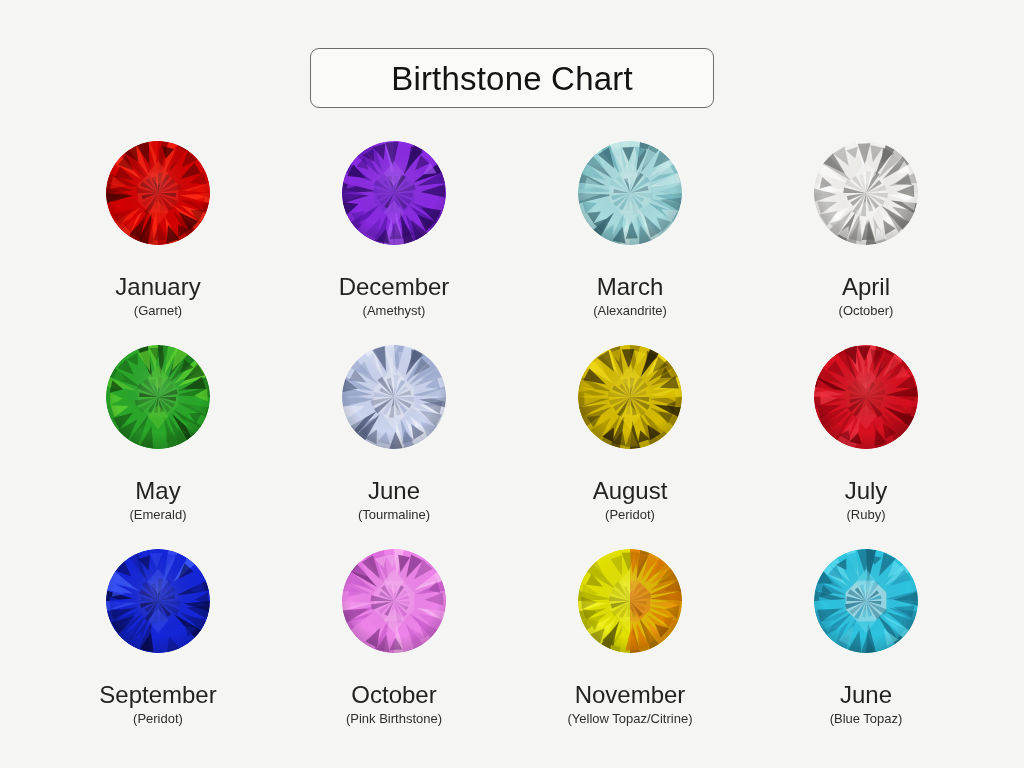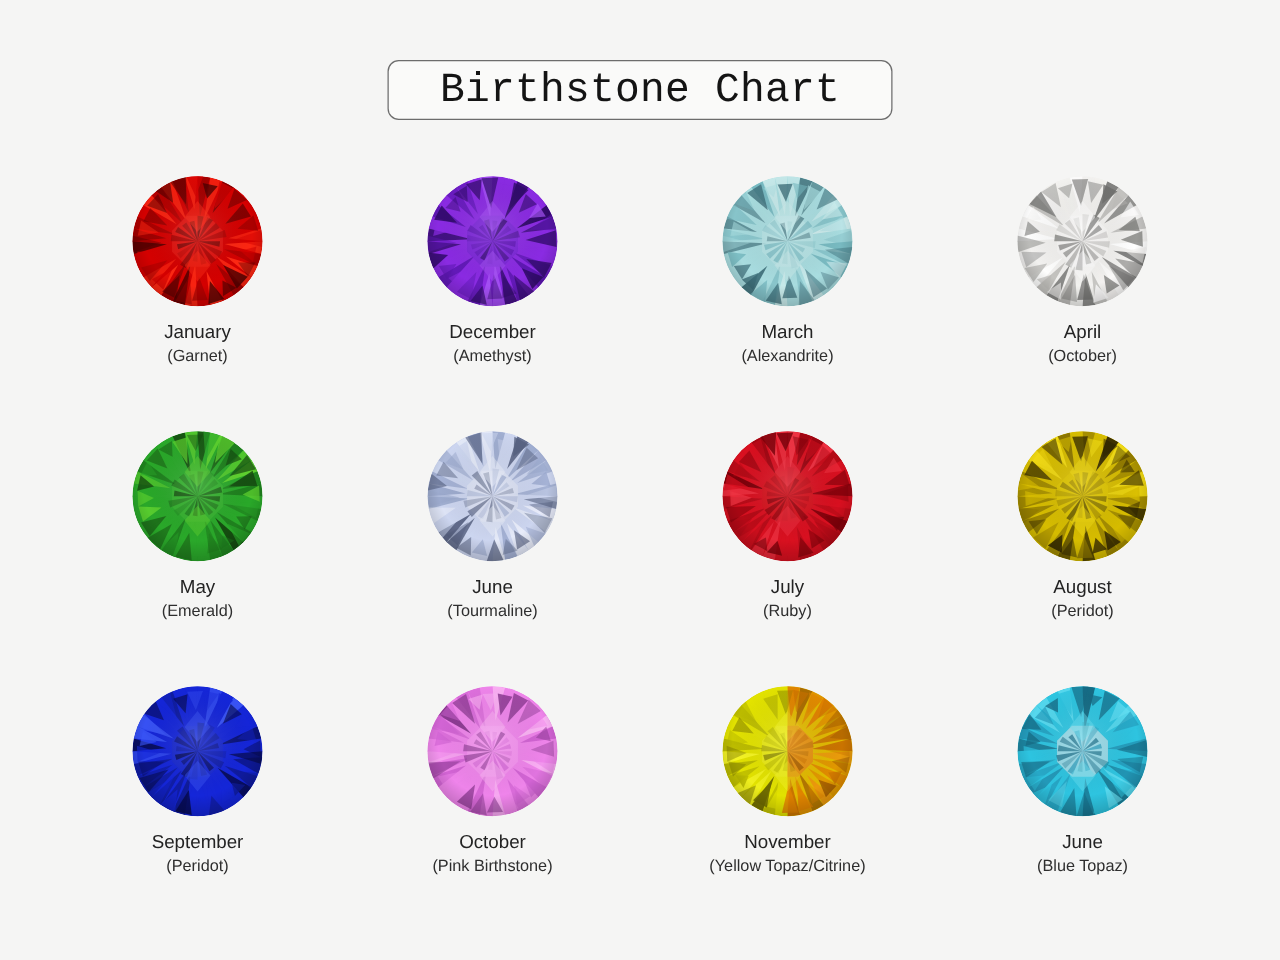--- a/index.html
+++ b/index.html
@@ -15,29 +15,28 @@
     overflow: hidden;
     position: relative;
   }
 
   
   #title-box {
     position: absolute;
     left: 310px;
     top: 48px;
     width: 404px;
-    height: 48px;
+    height: 60px;
     box-sizing: border-box;
     border: 1.4px solid #6d6d6d;
     border-radius: 9px;
     background: #fafaf9;
     display: flex;
     align-items: center;
     justify-content: center;
-    font-family: Liberation Mono, monospace;
   }
   #title-text {
     font-size: 33px;
     font-weight: 400;
     letter-spacing: 0.2px;
     color: #141414;
     line-height: 1;
   }
 
   
@@ -56,22 +55,22 @@
     flex-direction: column;
     align-items: center;
     justify-content: flex-start;
   }
   .gem-stone {
     width: 106px;
     height: 106px;
     display: block;
   }
   .gem-month {
-    margin-top: 12px;
-    font-size: 15px;
+    margin-top: 28px;
+    font-size: 24px;
     line-height: 1.08;
     color: #232323;
     white-space: nowrap;
   }
   .gem-stone-name {
     margin-top: 4px;
     font-size: 13px;
     line-height: 1.1;
     color: #2e2e2e;
     white-space: nowrap;
@@ -651,20 +650,115 @@
           <polygon points="53,85.24000000000001 42.6,72.34400000000001 53,60.69600000000001 63.4,72.34400000000001" fill="#ecf0fb" fill-opacity="0.45"></polygon>
           <circle cx="53" cy="53" r="52" fill="url(#vig5)"></circle>
         </g>
       </svg>
       <div class="gem-month">June</div>
       <div class="gem-stone-name">(Tourmaline)</div>
     </div>
     <div class="gem-cell">
       <svg viewBox="0 0 106 106" width="106" height="106" class="gem-stone">
         <defs>
+          <clipPath id="clip7">
+            <circle cx="53" cy="53" r="52"></circle>
+          </clipPath>
+          <radialGradient id="vig7" cx="50%" cy="42%" r="62%">
+            <stop offset="0%" stop-color="#ffffff" stop-opacity="0.13"></stop>
+            <stop offset="68%" stop-color="#000000" stop-opacity="0"></stop>
+            <stop offset="100%" stop-color="#000000" stop-opacity="0.22"></stop>
+          </radialGradient>
+        </defs>
+        <g clip-path="url(#clip7)">
+          <circle cx="53" cy="53" r="52" fill="#d6bc00"></circle>
+          <polygon points="53,1 63.144696744838676,1.9991654190320176 55.29550718103818,29.69332446493966" fill="#8a7400" fill-opacity="0.62"></polygon>
+          <polygon points="63.144696744838676,1.9991654190320176 72.89953848298467,4.958264309413089 58.04034205045617,36.3842190377117" fill="#d6bc00" fill-opacity="0.64"></polygon>
+          <polygon points="72.89953848298467,4.958264309413089 81.88965211701932,9.76358016026765 63.59296585403894,33.18195479651495" fill="#2a2000" fill-opacity="0.88"></polygon>
+          <polygon points="81.88965211701932,9.76358016026765 89.76955262170048,16.23044737829953 68.72806075214115,33.83530252285413" fill="#f2dc16" fill-opacity="0.92"></polygon>
+          <polygon points="89.76955262170048,16.23044737829953 96.23641983973235,24.110347882980687 70.65285134411985,38.51267930422963" fill="#8a7400" fill-opacity="0.91"></polygon>
+          <polygon points="96.23641983973235,24.110347882980687 101.0417356905869,33.10046151701533 72.88026306094925,42.37377800829145" fill="#8a7400" fill-opacity="0.60"></polygon>
+          <polygon points="101.0417356905869,33.10046151701533 104.00083458096799,42.85530325516133 75.0525605214696,46.31042890076199" fill="#f2dc16" fill-opacity="0.79"></polygon>
+          <polygon points="104.00083458096799,42.85530325516133 105,53 70.95164093642688,51.2319176916074" fill="#f2dc16" fill-opacity="0.66"></polygon>
+          <polygon points="105,53 104.00083458096799,63.14469674483867 71.85567522335093,54.857121913994746" fill="#8a7400" fill-opacity="0.67"></polygon>
+          <polygon points="104.00083458096799,63.14469674483867 101.0417356905869,72.89953848298467 76.64913296554073,60.17388605528585" fill="#2a2000" fill-opacity="0.83"></polygon>
+          <polygon points="101.0417356905869,72.89953848298467 96.23641983973235,81.88965211701931 72.80461694669404,63.58578830124773" fill="#8a7400" fill-opacity="0.64"></polygon>
+          <polygon points="96.23641983973235,81.88965211701931 89.76955262170048,89.76955262170047 68.84953461082257,66.00737689960687" fill="#d6bc00" fill-opacity="0.72"></polygon>
+          <polygon points="89.76955262170048,89.76955262170047 81.88965211701931,96.23641983973235 64.80945479278677,67.3898623002825" fill="#8a7400" fill-opacity="0.67"></polygon>
+          <polygon points="81.88965211701931,96.23641983973235 72.89953848298467,101.0417356905869 62.44965373509841,70.67905867534323" fill="#8a7400" fill-opacity="0.74"></polygon>
+          <polygon points="72.89953848298467,101.0417356905869 63.14469674483868,104.00083458096799 58.708256609631356,71.81760018520667" fill="#d6bc00" fill-opacity="0.86"></polygon>
+          <polygon points="63.14469674483868,104.00083458096799 53,105 55.3145171920508,76.49968741594174" fill="#2a2000" fill-opacity="0.74"></polygon>
+          <polygon points="53,105 42.855303255161324,104.00083458096799 50.63124099737375,77.05041376084671" fill="#d6bc00" fill-opacity="0.79"></polygon>
+          <polygon points="42.855303255161324,104.00083458096799 33.10046151701533,101.0417356905869 47.95859808005646,69.61927488374728" fill="#2a2000" fill-opacity="0.60"></polygon>
+          <polygon points="33.10046151701533,101.0417356905869 24.110347882980697,96.23641983973236 43.260899401919474,71.220575668188" fill="#8a7400" fill-opacity="0.69"></polygon>
+          <polygon points="24.110347882980697,96.23641983973236 16.23044737829953,89.76955262170048 38.21217469711391,71.01901726734579" fill="#d6bc00" fill-opacity="0.78"></polygon>
+          <polygon points="16.23044737829953,89.76955262170048 9.763580160267644,81.88965211701931 34.44011311173054,68.23170552938168" fill="#d6bc00" fill-opacity="0.94"></polygon>
+          <polygon points="9.763580160267644,81.88965211701931 4.958264309413103,72.8995384829847 34.1621901676905,63.06901913229275" fill="#8a7400" fill-opacity="0.78"></polygon>
+          <polygon points="4.958264309413103,72.8995384829847 1.9991654190320176,63.14469674483869 30.59906893870261,59.79524814716128" fill="#8a7400" fill-opacity="0.74"></polygon>
+          <polygon points="1.9991654190320176,63.14469674483869 1,53.00000000000001 32.839185302744035,54.98566693235649" fill="#8a7400" fill-opacity="0.73"></polygon>
+          <polygon points="1,53.00000000000001 1.9991654190320176,42.855303255161324 29.042562856233378,50.64039839486937" fill="#8a7400" fill-opacity="0.57"></polygon>
+          <polygon points="1.9991654190320176,42.855303255161324 4.958264309413096,33.10046151701532 36.19145963673616,47.901185024523755" fill="#8a7400" fill-opacity="0.69"></polygon>
+          <polygon points="4.958264309413096,33.10046151701532 9.763580160267637,24.110347882980697 32.66457875740532,42.13049089158286" fill="#d6bc00" fill-opacity="0.79"></polygon>
+          <polygon points="9.763580160267637,24.110347882980697 16.230447378299523,16.23044737829953 36.84460957236385,39.741613718482654" fill="#f2dc16" fill-opacity="0.80"></polygon>
+          <polygon points="16.230447378299523,16.23044737829953 24.110347882980687,9.76358016026765 38.165381740162964,34.92396534963679" fill="#d6bc00" fill-opacity="0.59"></polygon>
+          <polygon points="24.110347882980687,9.76358016026765 33.100461517015304,4.958264309413103 40.87440289384821,30.31460340001581" fill="#f2dc16" fill-opacity="0.93"></polygon>
+          <polygon points="33.100461517015304,4.958264309413103 42.85530325516131,1.9991654190320247 46.76827992265759,32.456772023231196" fill="#8a7400" fill-opacity="0.98"></polygon>
+          <polygon points="42.85530325516131,1.9991654190320247 52.99999999999999,1 50.762221119414846,30.279449735626287" fill="#d6bc00" fill-opacity="0.71"></polygon>
+          <polygon points="99.08197295788852,57.15861188624011 96.4354398490303,68.94380285983291 89.17942455417196,61.124606988261945" fill="#2a2000" fill-opacity="0.47"></polygon>
+          <polygon points="96.45279706869312,68.9501741568535 90.84397006865288,79.65309659626604 81.132436341738,67.74269942846698" fill="#2a2000" fill-opacity="0.36"></polygon>
+          <polygon points="92.79696433842163,81.02856922320423 84.18658814044687,90.37373119467325 72.55431913359939,71.01681389253432" fill="#d6bc00" fill-opacity="0.56"></polygon>
+          <polygon points="83.58485806545823,89.65262319872646 73.05630736201473,96.31965910798976 70.39028828929808,80.46265874269248" fill="#2a2000" fill-opacity="0.80"></polygon>
+          <polygon points="72.61460974433042,95.36563552421009 60.98122479309249,98.99869606407034 63.388023689408655,86.26338142059106" fill="#2a2000" fill-opacity="0.73"></polygon>
+          <polygon points="61.52495630336731,102.13241815936027 48.5180699098249,102.66469265813834 54.32177585632247,85.29947788289955" fill="#8a7400" fill-opacity="0.78"></polygon>
+          <polygon points="48.58245599155895,101.95122437629401 36.0634710038066,99.1399073315703 45.49033039785806,86.44106677282801" fill="#2a2000" fill-opacity="0.46"></polygon>
+          <polygon points="36.39039303688415,98.24927901485694 25.244976483612877,92.40856460768848 36.97269702807566,83.5837531840867" fill="#2a2000" fill-opacity="0.81"></polygon>
+          <polygon points="23.412983055612692,95.00975971478611 13.548210316196737,85.92062839173155 33.82868018000795,73.80734741494803" fill="#8a7400" fill-opacity="0.44"></polygon>
+          <polygon points="16.512686801154082,83.44691479040986 9.875720436965032,72.96584976639758 23.921627595871378,71.4134130576823" fill="#2a2000" fill-opacity="0.41"></polygon>
+          <polygon points="5.602160816876527,74.94443932677991 1.537564190857701,61.929237211871374 18.61143600820992,63.739413797850546" fill="#8a7400" fill-opacity="0.53"></polygon>
+          <polygon points="7.558749888509759,60.88450245445612 7.0664635420797595,48.854783586077986 26.992179374706225,54.064305420128136" fill="#d6bc00" fill-opacity="0.64"></polygon>
+          <polygon points="1.215755343216884,48.32679350455635 4.1897755338591125,35.08328040104524 18.72148336929743,45.3022690604695" fill="#d6bc00" fill-opacity="0.62"></polygon>
+          <polygon points="6.544925209895688,35.94778280439698 12.541282069494798,24.505364917935488 28.934363418605816,40.38849197544136" fill="#2a2000" fill-opacity="0.68"></polygon>
+          <polygon points="12.649326730454668,24.581459597749742 21.379502070912018,15.106275155159622 29.76541925588869,31.592293892839812" fill="#f2dc16" fill-opacity="0.39"></polygon>
+          <polygon points="20.194272965555925,13.685907085776861 31.487336994371972,6.534755372075054 37.01235434624519,27.752387689952418" fill="#2a2000" fill-opacity="0.54"></polygon>
+          <polygon points="32.42359204688702,8.55697456631713 44.62741755004126,4.745767677119183 41.96357745331835,17.660387416773432" fill="#d6bc00" fill-opacity="0.59"></polygon>
+          <polygon points="44.75081989918188,5.45698021640564 57.336942876590044,4.94192441468163 51.863754784256805,25.23422788372231" fill="#2a2000" fill-opacity="0.71"></polygon>
+          <polygon points="57.188584389464765,6.585898889530171 69.05871516607888,9.251506445417661 60.00179016002021,21.820554741345486" fill="#f2dc16" fill-opacity="0.58"></polygon>
+          <polygon points="69.9508570148013,6.821059083037795 81.3252599603037,12.781772963869471 69.14229157562283,22.196822307581638" fill="#2a2000" fill-opacity="0.53"></polygon>
+          <polygon points="81.51742540471747,12.508922741743959 91.02557964884281,21.269475554015862 75.77246733289266,28.284193068599638" fill="#2a2000" fill-opacity="0.39"></polygon>
+          <polygon points="88.32260410280034,23.524979150085514 94.7477123054308,33.67147879507998 82.99521673838025,34.00600996911082" fill="#2a2000" fill-opacity="0.49"></polygon>
+          <polygon points="98.11722944323519,32.11144640403753 101.98625262511027,44.50040485000596 82.35016534499312,43.834058358747804" fill="#2a2000" fill-opacity="0.59"></polygon>
+          <polygon points="98.3200767267584,45.13652231592299 98.81105034515588,57.134162802894835 85.11288491872676,51.68585999698442" fill="#d6bc00" fill-opacity="0.80"></polygon>
+          <polygon points="73.37,61.44 61.44,73.37 44.56,73.37 32.63,61.44 32.63,44.56 44.56,32.63 61.44,32.63 73.37,44.56" fill="#ddc400" fill-opacity="0.85"></polygon>
+          <polygon points="53,53 72.35,53.00 71.78,57.66" fill="#2a2000" fill-opacity="0.40"></polygon>
+          <polygon points="53,53 73.04,61.30 70.45,65.89" fill="#2a2000" fill-opacity="0.39"></polygon>
+          <polygon points="53,53 68.36,68.36 64.21,71.62" fill="#8a7400" fill-opacity="0.45"></polygon>
+          <polygon points="53,53 60.14,70.23 55.77,71.45" fill="#2a2000" fill-opacity="0.54"></polygon>
+          <polygon points="53,53 53.00,70.44 48.79,69.93" fill="#8a7400" fill-opacity="0.43"></polygon>
+          <polygon points="53,53 44.67,73.11 40.07,70.51" fill="#2a2000" fill-opacity="0.55"></polygon>
+          <polygon points="53,53 38.93,67.07 35.95,63.26" fill="#8a7400" fill-opacity="0.61"></polygon>
+          <polygon points="53,53 33.53,61.06 32.16,56.13" fill="#8a7400" fill-opacity="0.44"></polygon>
+          <polygon points="53,53 31.06,53.00 31.71,47.71" fill="#8a7400" fill-opacity="0.33"></polygon>
+          <polygon points="53,53 34.85,45.48 37.20,41.33" fill="#2a2000" fill-opacity="0.31"></polygon>
+          <polygon points="53,53 42.01,42.01 44.98,39.69" fill="#8a7400" fill-opacity="0.50"></polygon>
+          <polygon points="53,53 45.70,35.38 50.16,34.14" fill="#8a7400" fill-opacity="0.57"></polygon>
+          <polygon points="53,53 53.00,33.61 57.68,34.18" fill="#2a2000" fill-opacity="0.38"></polygon>
+          <polygon points="53,53 61.29,33.00 65.86,35.58" fill="#8a7400" fill-opacity="0.41"></polygon>
+          <polygon points="53,53 67.78,38.22 70.90,42.22" fill="#8a7400" fill-opacity="0.50"></polygon>
+          <polygon points="53,53 68.35,46.64 69.43,50.53" fill="#8a7400" fill-opacity="0.34"></polygon>
+          <polygon points="53,20.759999999999998 42.6,33.656 53,45.304 63.4,33.656" fill="#f2dc16" fill-opacity="0.45"></polygon>
+          <polygon points="53,85.24000000000001 42.6,72.34400000000001 53,60.69600000000001 63.4,72.34400000000001" fill="#f2dc16" fill-opacity="0.45"></polygon>
+          <circle cx="53" cy="53" r="52" fill="url(#vig7)"></circle>
+        </g>
+      </svg>
+      <div class="gem-month">August</div>
+      <div class="gem-stone-name">(Peridot)</div>
+    </div>
+    <div class="gem-cell">
+      <svg viewBox="0 0 106 106" width="106" height="106" class="gem-stone">
+        <defs>
           <clipPath id="clip6">
             <circle cx="53" cy="53" r="52"></circle>
           </clipPath>
           <radialGradient id="vig6" cx="50%" cy="42%" r="62%">
             <stop offset="0%" stop-color="#ffffff" stop-opacity="0.13"></stop>
             <stop offset="68%" stop-color="#000000" stop-opacity="0"></stop>
             <stop offset="100%" stop-color="#000000" stop-opacity="0.22"></stop>
           </radialGradient>
         </defs>
         <g clip-path="url(#clip6)">
@@ -742,115 +836,20 @@
           <polygon points="53,53 59.07,38.34 62.43,40.23" fill="#7a0009" fill-opacity="0.42"></polygon>
           <polygon points="53,53 68.53,37.47 71.81,41.67" fill="#b00a16" fill-opacity="0.46"></polygon>
           <polygon points="53,53 71.54,45.32 72.85,50.02" fill="#b00a16" fill-opacity="0.69"></polygon>
           <polygon points="53,20.759999999999998 42.6,33.656 53,45.304 63.4,33.656" fill="#ef3444" fill-opacity="0.45"></polygon>
           <polygon points="53,85.24000000000001 42.6,72.34400000000001 53,60.69600000000001 63.4,72.34400000000001" fill="#ef3444" fill-opacity="0.45"></polygon>
           <circle cx="53" cy="53" r="52" fill="url(#vig6)"></circle>
         </g>
       </svg>
       <div class="gem-month">July</div>
       <div class="gem-stone-name">(Ruby)</div>
-    </div>
-    <div class="gem-cell">
-      <svg viewBox="0 0 106 106" width="106" height="106" class="gem-stone">
-        <defs>
-          <clipPath id="clip7">
-            <circle cx="53" cy="53" r="52"></circle>
-          </clipPath>
-          <radialGradient id="vig7" cx="50%" cy="42%" r="62%">
-            <stop offset="0%" stop-color="#ffffff" stop-opacity="0.13"></stop>
-            <stop offset="68%" stop-color="#000000" stop-opacity="0"></stop>
-            <stop offset="100%" stop-color="#000000" stop-opacity="0.22"></stop>
-          </radialGradient>
-        </defs>
-        <g clip-path="url(#clip7)">
-          <circle cx="53" cy="53" r="52" fill="#d6bc00"></circle>
-          <polygon points="53,1 63.144696744838676,1.9991654190320176 55.29550718103818,29.69332446493966" fill="#8a7400" fill-opacity="0.62"></polygon>
-          <polygon points="63.144696744838676,1.9991654190320176 72.89953848298467,4.958264309413089 58.04034205045617,36.3842190377117" fill="#d6bc00" fill-opacity="0.64"></polygon>
-          <polygon points="72.89953848298467,4.958264309413089 81.88965211701932,9.76358016026765 63.59296585403894,33.18195479651495" fill="#2a2000" fill-opacity="0.88"></polygon>
-          <polygon points="81.88965211701932,9.76358016026765 89.76955262170048,16.23044737829953 68.72806075214115,33.83530252285413" fill="#f2dc16" fill-opacity="0.92"></polygon>
-          <polygon points="89.76955262170048,16.23044737829953 96.23641983973235,24.110347882980687 70.65285134411985,38.51267930422963" fill="#8a7400" fill-opacity="0.91"></polygon>
-          <polygon points="96.23641983973235,24.110347882980687 101.0417356905869,33.10046151701533 72.88026306094925,42.37377800829145" fill="#8a7400" fill-opacity="0.60"></polygon>
-          <polygon points="101.0417356905869,33.10046151701533 104.00083458096799,42.85530325516133 75.0525605214696,46.31042890076199" fill="#f2dc16" fill-opacity="0.79"></polygon>
-          <polygon points="104.00083458096799,42.85530325516133 105,53 70.95164093642688,51.2319176916074" fill="#f2dc16" fill-opacity="0.66"></polygon>
-          <polygon points="105,53 104.00083458096799,63.14469674483867 71.85567522335093,54.857121913994746" fill="#8a7400" fill-opacity="0.67"></polygon>
-          <polygon points="104.00083458096799,63.14469674483867 101.0417356905869,72.89953848298467 76.64913296554073,60.17388605528585" fill="#2a2000" fill-opacity="0.83"></polygon>
-          <polygon points="101.0417356905869,72.89953848298467 96.23641983973235,81.88965211701931 72.80461694669404,63.58578830124773" fill="#8a7400" fill-opacity="0.64"></polygon>
-          <polygon points="96.23641983973235,81.88965211701931 89.76955262170048,89.76955262170047 68.84953461082257,66.00737689960687" fill="#d6bc00" fill-opacity="0.72"></polygon>
-          <polygon points="89.76955262170048,89.76955262170047 81.88965211701931,96.23641983973235 64.80945479278677,67.3898623002825" fill="#8a7400" fill-opacity="0.67"></polygon>
-          <polygon points="81.88965211701931,96.23641983973235 72.89953848298467,101.0417356905869 62.44965373509841,70.67905867534323" fill="#8a7400" fill-opacity="0.74"></polygon>
-          <polygon points="72.89953848298467,101.0417356905869 63.14469674483868,104.00083458096799 58.708256609631356,71.81760018520667" fill="#d6bc00" fill-opacity="0.86"></polygon>
-          <polygon points="63.14469674483868,104.00083458096799 53,105 55.3145171920508,76.49968741594174" fill="#2a2000" fill-opacity="0.74"></polygon>
-          <polygon points="53,105 42.855303255161324,104.00083458096799 50.63124099737375,77.05041376084671" fill="#d6bc00" fill-opacity="0.79"></polygon>
-          <polygon points="42.855303255161324,104.00083458096799 33.10046151701533,101.0417356905869 47.95859808005646,69.61927488374728" fill="#2a2000" fill-opacity="0.60"></polygon>
-          <polygon points="33.10046151701533,101.0417356905869 24.110347882980697,96.23641983973236 43.260899401919474,71.220575668188" fill="#8a7400" fill-opacity="0.69"></polygon>
-          <polygon points="24.110347882980697,96.23641983973236 16.23044737829953,89.76955262170048 38.21217469711391,71.01901726734579" fill="#d6bc00" fill-opacity="0.78"></polygon>
-          <polygon points="16.23044737829953,89.76955262170048 9.763580160267644,81.88965211701931 34.44011311173054,68.23170552938168" fill="#d6bc00" fill-opacity="0.94"></polygon>
-          <polygon points="9.763580160267644,81.88965211701931 4.958264309413103,72.8995384829847 34.1621901676905,63.06901913229275" fill="#8a7400" fill-opacity="0.78"></polygon>
-          <polygon points="4.958264309413103,72.8995384829847 1.9991654190320176,63.14469674483869 30.59906893870261,59.79524814716128" fill="#8a7400" fill-opacity="0.74"></polygon>
-          <polygon points="1.9991654190320176,63.14469674483869 1,53.00000000000001 32.839185302744035,54.98566693235649" fill="#8a7400" fill-opacity="0.73"></polygon>
-          <polygon points="1,53.00000000000001 1.9991654190320176,42.855303255161324 29.042562856233378,50.64039839486937" fill="#8a7400" fill-opacity="0.57"></polygon>
-          <polygon points="1.9991654190320176,42.855303255161324 4.958264309413096,33.10046151701532 36.19145963673616,47.901185024523755" fill="#8a7400" fill-opacity="0.69"></polygon>
-          <polygon points="4.958264309413096,33.10046151701532 9.763580160267637,24.110347882980697 32.66457875740532,42.13049089158286" fill="#d6bc00" fill-opacity="0.79"></polygon>
-          <polygon points="9.763580160267637,24.110347882980697 16.230447378299523,16.23044737829953 36.84460957236385,39.741613718482654" fill="#f2dc16" fill-opacity="0.80"></polygon>
-          <polygon points="16.230447378299523,16.23044737829953 24.110347882980687,9.76358016026765 38.165381740162964,34.92396534963679" fill="#d6bc00" fill-opacity="0.59"></polygon>
-          <polygon points="24.110347882980687,9.76358016026765 33.100461517015304,4.958264309413103 40.87440289384821,30.31460340001581" fill="#f2dc16" fill-opacity="0.93"></polygon>
-          <polygon points="33.100461517015304,4.958264309413103 42.85530325516131,1.9991654190320247 46.76827992265759,32.456772023231196" fill="#8a7400" fill-opacity="0.98"></polygon>
-          <polygon points="42.85530325516131,1.9991654190320247 52.99999999999999,1 50.762221119414846,30.279449735626287" fill="#d6bc00" fill-opacity="0.71"></polygon>
-          <polygon points="99.08197295788852,57.15861188624011 96.4354398490303,68.94380285983291 89.17942455417196,61.124606988261945" fill="#2a2000" fill-opacity="0.47"></polygon>
-          <polygon points="96.45279706869312,68.9501741568535 90.84397006865288,79.65309659626604 81.132436341738,67.74269942846698" fill="#2a2000" fill-opacity="0.36"></polygon>
-          <polygon points="92.79696433842163,81.02856922320423 84.18658814044687,90.37373119467325 72.55431913359939,71.01681389253432" fill="#d6bc00" fill-opacity="0.56"></polygon>
-          <polygon points="83.58485806545823,89.65262319872646 73.05630736201473,96.31965910798976 70.39028828929808,80.46265874269248" fill="#2a2000" fill-opacity="0.80"></polygon>
-          <polygon points="72.61460974433042,95.36563552421009 60.98122479309249,98.99869606407034 63.388023689408655,86.26338142059106" fill="#2a2000" fill-opacity="0.73"></polygon>
-          <polygon points="61.52495630336731,102.13241815936027 48.5180699098249,102.66469265813834 54.32177585632247,85.29947788289955" fill="#8a7400" fill-opacity="0.78"></polygon>
-          <polygon points="48.58245599155895,101.95122437629401 36.0634710038066,99.1399073315703 45.49033039785806,86.44106677282801" fill="#2a2000" fill-opacity="0.46"></polygon>
-          <polygon points="36.39039303688415,98.24927901485694 25.244976483612877,92.40856460768848 36.97269702807566,83.5837531840867" fill="#2a2000" fill-opacity="0.81"></polygon>
-          <polygon points="23.412983055612692,95.00975971478611 13.548210316196737,85.92062839173155 33.82868018000795,73.80734741494803" fill="#8a7400" fill-opacity="0.44"></polygon>
-          <polygon points="16.512686801154082,83.44691479040986 9.875720436965032,72.96584976639758 23.921627595871378,71.4134130576823" fill="#2a2000" fill-opacity="0.41"></polygon>
-          <polygon points="5.602160816876527,74.94443932677991 1.537564190857701,61.929237211871374 18.61143600820992,63.739413797850546" fill="#8a7400" fill-opacity="0.53"></polygon>
-          <polygon points="7.558749888509759,60.88450245445612 7.0664635420797595,48.854783586077986 26.992179374706225,54.064305420128136" fill="#d6bc00" fill-opacity="0.64"></polygon>
-          <polygon points="1.215755343216884,48.32679350455635 4.1897755338591125,35.08328040104524 18.72148336929743,45.3022690604695" fill="#d6bc00" fill-opacity="0.62"></polygon>
-          <polygon points="6.544925209895688,35.94778280439698 12.541282069494798,24.505364917935488 28.934363418605816,40.38849197544136" fill="#2a2000" fill-opacity="0.68"></polygon>
-          <polygon points="12.649326730454668,24.581459597749742 21.379502070912018,15.106275155159622 29.76541925588869,31.592293892839812" fill="#f2dc16" fill-opacity="0.39"></polygon>
-          <polygon points="20.194272965555925,13.685907085776861 31.487336994371972,6.534755372075054 37.01235434624519,27.752387689952418" fill="#2a2000" fill-opacity="0.54"></polygon>
-          <polygon points="32.42359204688702,8.55697456631713 44.62741755004126,4.745767677119183 41.96357745331835,17.660387416773432" fill="#d6bc00" fill-opacity="0.59"></polygon>
-          <polygon points="44.75081989918188,5.45698021640564 57.336942876590044,4.94192441468163 51.863754784256805,25.23422788372231" fill="#2a2000" fill-opacity="0.71"></polygon>
-          <polygon points="57.188584389464765,6.585898889530171 69.05871516607888,9.251506445417661 60.00179016002021,21.820554741345486" fill="#f2dc16" fill-opacity="0.58"></polygon>
-          <polygon points="69.9508570148013,6.821059083037795 81.3252599603037,12.781772963869471 69.14229157562283,22.196822307581638" fill="#2a2000" fill-opacity="0.53"></polygon>
-          <polygon points="81.51742540471747,12.508922741743959 91.02557964884281,21.269475554015862 75.77246733289266,28.284193068599638" fill="#2a2000" fill-opacity="0.39"></polygon>
-          <polygon points="88.32260410280034,23.524979150085514 94.7477123054308,33.67147879507998 82.99521673838025,34.00600996911082" fill="#2a2000" fill-opacity="0.49"></polygon>
-          <polygon points="98.11722944323519,32.11144640403753 101.98625262511027,44.50040485000596 82.35016534499312,43.834058358747804" fill="#2a2000" fill-opacity="0.59"></polygon>
-          <polygon points="98.3200767267584,45.13652231592299 98.81105034515588,57.134162802894835 85.11288491872676,51.68585999698442" fill="#d6bc00" fill-opacity="0.80"></polygon>
-          <polygon points="73.37,61.44 61.44,73.37 44.56,73.37 32.63,61.44 32.63,44.56 44.56,32.63 61.44,32.63 73.37,44.56" fill="#ddc400" fill-opacity="0.85"></polygon>
-          <polygon points="53,53 72.35,53.00 71.78,57.66" fill="#2a2000" fill-opacity="0.40"></polygon>
-          <polygon points="53,53 73.04,61.30 70.45,65.89" fill="#2a2000" fill-opacity="0.39"></polygon>
-          <polygon points="53,53 68.36,68.36 64.21,71.62" fill="#8a7400" fill-opacity="0.45"></polygon>
-          <polygon points="53,53 60.14,70.23 55.77,71.45" fill="#2a2000" fill-opacity="0.54"></polygon>
-          <polygon points="53,53 53.00,70.44 48.79,69.93" fill="#8a7400" fill-opacity="0.43"></polygon>
-          <polygon points="53,53 44.67,73.11 40.07,70.51" fill="#2a2000" fill-opacity="0.55"></polygon>
-          <polygon points="53,53 38.93,67.07 35.95,63.26" fill="#8a7400" fill-opacity="0.61"></polygon>
-          <polygon points="53,53 33.53,61.06 32.16,56.13" fill="#8a7400" fill-opacity="0.44"></polygon>
-          <polygon points="53,53 31.06,53.00 31.71,47.71" fill="#8a7400" fill-opacity="0.33"></polygon>
-          <polygon points="53,53 34.85,45.48 37.20,41.33" fill="#2a2000" fill-opacity="0.31"></polygon>
-          <polygon points="53,53 42.01,42.01 44.98,39.69" fill="#8a7400" fill-opacity="0.50"></polygon>
-          <polygon points="53,53 45.70,35.38 50.16,34.14" fill="#8a7400" fill-opacity="0.57"></polygon>
-          <polygon points="53,53 53.00,33.61 57.68,34.18" fill="#2a2000" fill-opacity="0.38"></polygon>
-          <polygon points="53,53 61.29,33.00 65.86,35.58" fill="#8a7400" fill-opacity="0.41"></polygon>
-          <polygon points="53,53 67.78,38.22 70.90,42.22" fill="#8a7400" fill-opacity="0.50"></polygon>
-          <polygon points="53,53 68.35,46.64 69.43,50.53" fill="#8a7400" fill-opacity="0.34"></polygon>
-          <polygon points="53,20.759999999999998 42.6,33.656 53,45.304 63.4,33.656" fill="#f2dc16" fill-opacity="0.45"></polygon>
-          <polygon points="53,85.24000000000001 42.6,72.34400000000001 53,60.69600000000001 63.4,72.34400000000001" fill="#f2dc16" fill-opacity="0.45"></polygon>
-          <circle cx="53" cy="53" r="52" fill="url(#vig7)"></circle>
-        </g>
-      </svg>
-      <div class="gem-month">August</div>
-      <div class="gem-stone-name">(Peridot)</div>
     </div>
     <div class="gem-cell">
       <svg viewBox="0 0 106 106" width="106" height="106" class="gem-stone">
         <defs>
           <clipPath id="clip8">
             <circle cx="53" cy="53" r="52"></circle>
           </clipPath>
           <radialGradient id="vig8" cx="50%" cy="42%" r="62%">
             <stop offset="0%" stop-color="#ffffff" stop-opacity="0.13"></stop>
             <stop offset="68%" stop-color="#000000" stop-opacity="0"></stop>

